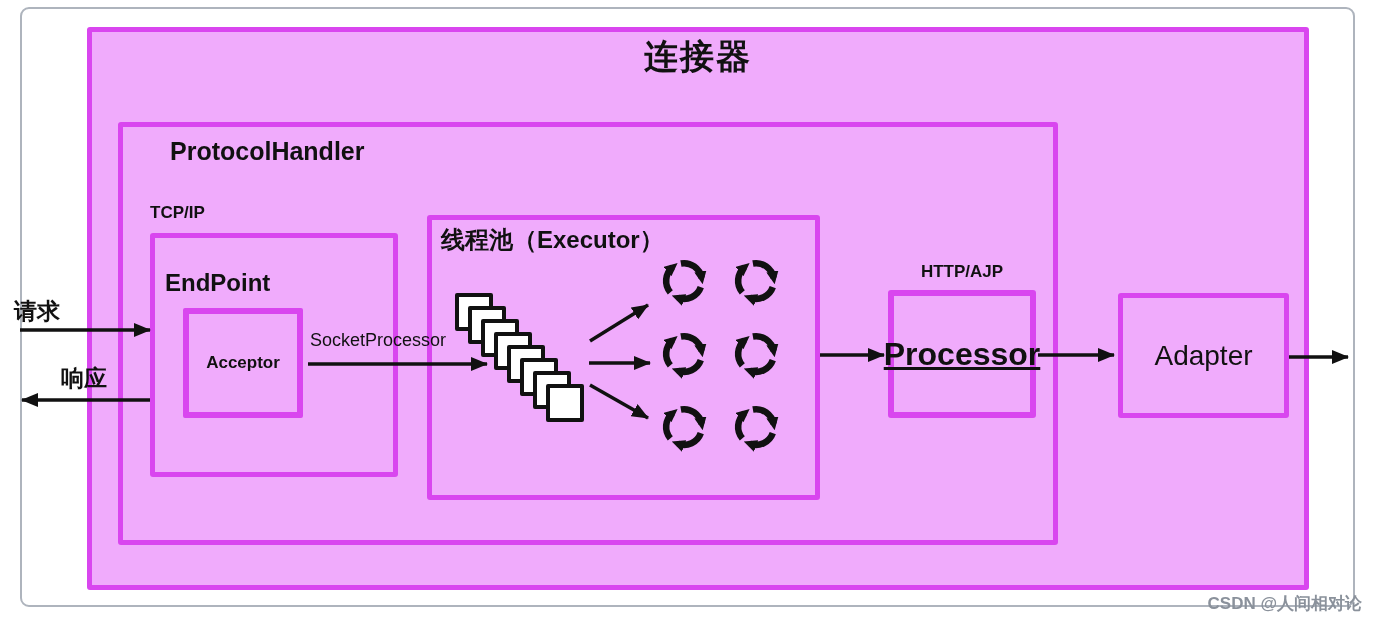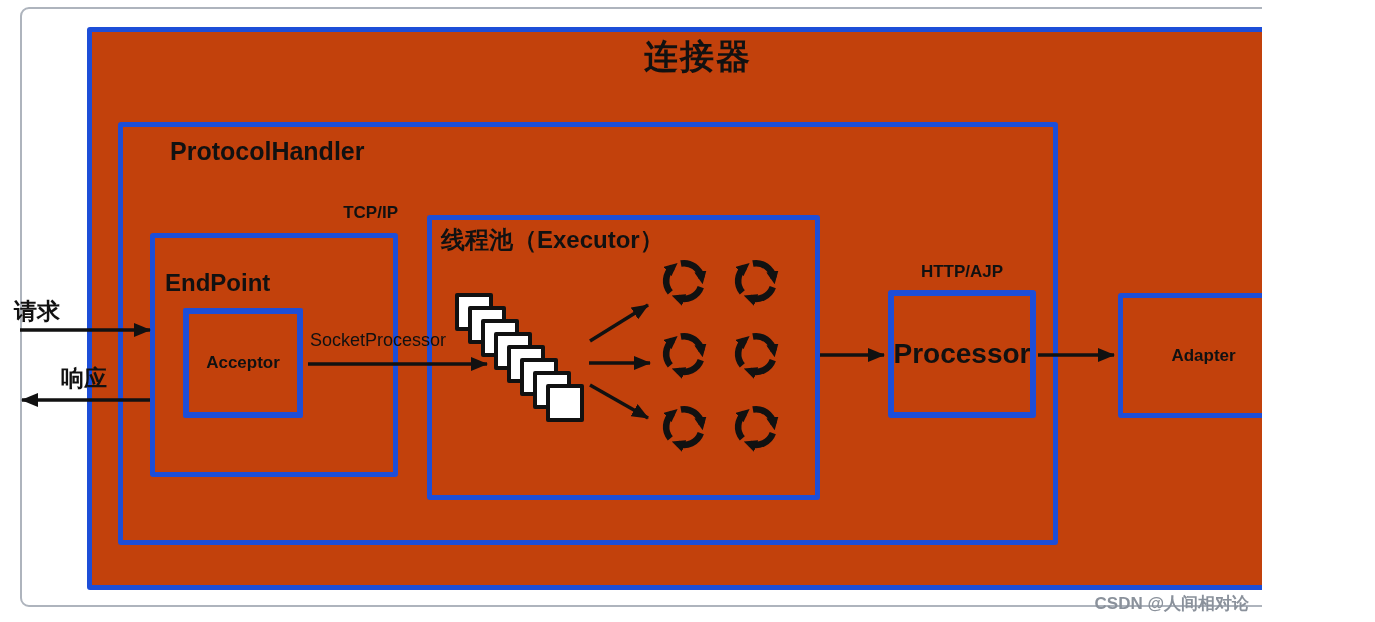--- a/index.html
+++ b/index.html
@@ -1,53 +1,53 @@
 <!DOCTYPE html>
 <html><head>
 <meta charset="utf-8">
 <style>
   html,body{margin:0;padding:0;background:#fff;}
   .canvas{
-    position:relative;width:1262px;height:622px;background:#ffffff;overflow:hidden;
+    position:relative;width:1375px;height:622px;background:#ffffff;overflow:hidden;
     font-family:"Liberation Sans",sans-serif;color:#111;
   }
   .outer-frame{
     position:absolute;left:20px;top:7px;width:1331px;height:596px;
     border:2px solid #aeb4bd;border-radius:9px;background:#fff;
   }
-  .box{position:absolute;background:#c2410c;border:5px solid #1d4ed8;border-radius:3px;box-sizing:border-box;}
+  .box{position:absolute;background:#f0abfc;border:5px solid #d946ef;border-radius:3px;box-sizing:border-box;}
   .connector-box{left:87px;top:27px;width:1222px;height:563px;border-width:5px;}
   .connector-title{
     position:absolute;left:87px;top:34px;width:1222px;text-align:center;
     font-size:34px;font-weight:bold;letter-spacing:2px;
   }
   .protocol-box{left:118px;top:122px;width:940px;height:423px;}
   .protocol-label{position:absolute;left:138px;top:137px;font-size:25px;font-weight:bold;margin-left:32px;}
   .endpoint-box{left:150px;top:233px;width:248px;height:244px;}
   .endpoint-label{position:absolute;left:165px;top:235px;font-size:24px;font-weight:bold;margin-top:34px;}
-  .tcp-label{position:absolute;left:150px;top:203px;width:248px;text-align:right;font-size:17px;font-weight:bold;}
+  .tcp-label{position:absolute;left:150px;top:203px;width:248px;text-align:left;font-size:17px;font-weight:bold;}
   .acceptor-box{left:183px;top:308px;width:120px;height:110px;border-width:6px;border-radius:2px;
     display:flex;align-items:center;justify-content:center;}
   .acceptor-label{font-size:17px;font-weight:600;}
   .executor-box{left:427px;top:215px;width:393px;height:285px;}
   .executor-label{position:absolute;left:441px;top:224px;font-size:24px;font-weight:bold;}
   .task-queue{position:absolute;left:455px;top:293px;width:140px;height:140px;}
   .queue-square{position:absolute;width:38px;height:38px;background:#fff;border:4px solid #111;border-radius:2px;box-sizing:border-box;}
   .thread-grid{
     position:absolute;left:654px;top:251px;
     display:grid;grid-template-columns:60px 60px;grid-auto-rows:60px;column-gap:12px;row-gap:13px;
   }
   .thread-icon{width:60px;height:60px;display:block;}
   .processor-box{left:888px;top:290px;width:148px;height:128px;border-width:6px;
     display:flex;align-items:center;justify-content:center;}
   .http-label{position:absolute;left:888px;top:262px;width:148px;text-align:center;font-size:17px;font-weight:bold;}
-  .processor-label{font-size:28px;font-weight:bold;}
+  .processor-label{font-size:32px;font-weight:bold;text-decoration:underline;}
   .adapter-box{left:1118px;top:293px;width:171px;height:125px;
     display:flex;align-items:center;justify-content:center;}
-  .adapter-label{font-size:17px;font-weight:bold;}
+  .adapter-label{font-size:28px;font-weight:normal;}
   .request-label{position:absolute;left:14px;top:296px;font-size:23px;font-weight:bold;}
   .response-label{position:absolute;left:27px;top:363px;font-size:23px;font-weight:bold;margin-left:34px;}
   .socket-label{position:absolute;left:310px;top:330px;font-size:18px;font-weight:normal;}
   .arrows-svg{position:absolute;left:0;top:0;width:1375px;height:622px;z-index:5;pointer-events:none;}
   .watermark{position:absolute;right:13px;top:592px;font-size:17px;color:#8a919b;z-index:6;font-weight:bold;}
   .defs-hidden{position:absolute;width:0;height:0;overflow:hidden;}
 </style>
 </head>
 <body>
 

